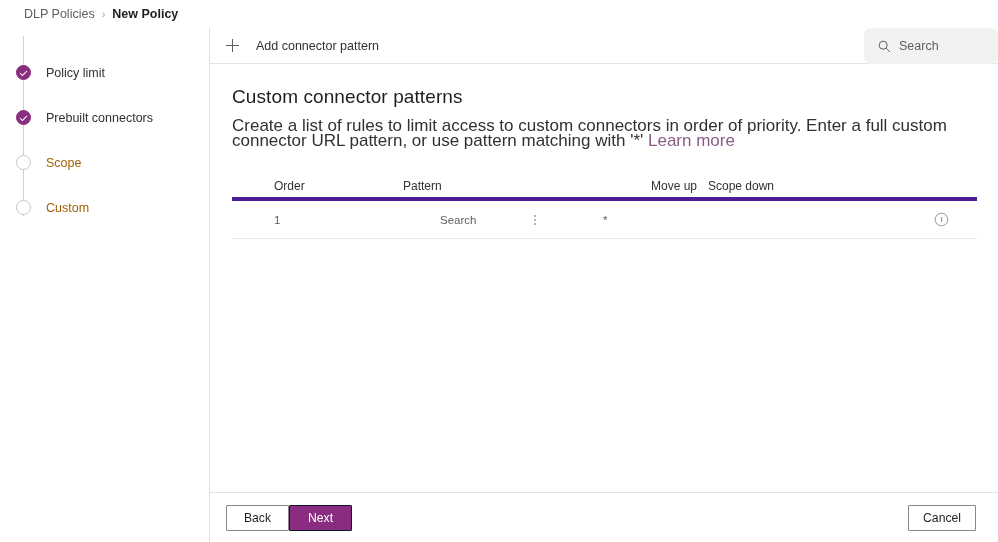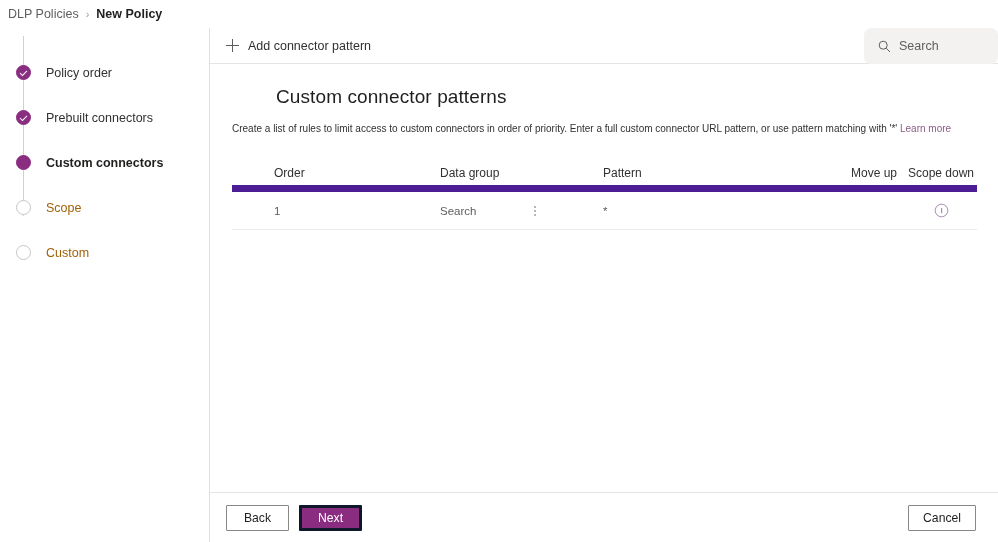--- a/index.html
+++ b/index.html
@@ -27,21 +27,21 @@
 
   
   .breadcrumb {
     position: absolute;
     top: 0;
     left: 0;
     width: 998px;
     height: 28px;
     display: flex;
     align-items: center;
-    padding-left: 8px;
+    padding-left: 24px;
     background: #ffffff;
   }
   .bc-item {
     font-size: 12.5px;
     color: #605e5c;
     white-space: nowrap;
   }
   .bc-item.current {
     color: #201f1e;
     font-weight: bold;
@@ -139,20 +139,21 @@
   }
   .cmd-btn {
     display: flex;
     align-items: center;
     height: 36px;
     padding: 0 12px 0 16px;
     cursor: pointer;
     background: transparent;
     border: none;
     font-family: inherit;
+    gap: 8px;
   }
   .plus-icon {
     position: relative;
     width: 13px;
     height: 13px;
     flex: 0 0 13px;
     margin-right: 9px;
   }
   .plus-icon::before,
   .plus-icon::after {
@@ -214,44 +215,43 @@
     background: #ffffff;
     padding: 22px 22px 0 22px;
     overflow: hidden;
   }
   .page-title {
     font-size: 19px;
     font-weight: normal;
     color: #201f1e;
     letter-spacing: 0.1px;
     margin-bottom: 10px;
-    margin-left: 44px;
   }
   .page-desc {
-    font-size: 10px;
-    line-height: 21px;
+    font-size: 17px;
+    line-height: 15px;
     color: #323130;
     max-width: 748px;
   }
   .link {
     color: #8a5b86;
     text-decoration: none;
     cursor: pointer;
   }
 
   
   .table {
     margin-top: 27px;
     width: 745px;
   }
   .t-head {
     display: flex;
-    align-items: flex-start;
+    align-items: center;
     height: 26px;
-    border-bottom: 7px solid #4c1d95;
+    border-bottom: 4px solid #4c1d95;
   }
   .t-row {
     display: flex;
     align-items: center;
     height: 38px;
     border-bottom: 1px solid #edebe9;
   }
   .th {
     font-size: 12px;
     color: #323130;
@@ -319,58 +319,54 @@
     justify-content: center;
     white-space: nowrap;
   }
   .btn-default {
     background: #ffffff;
     border: 1px solid #8a8886;
     color: #201f1e;
   }
   .btn-primary {
     background: #8a2d80;
-    border: 3px solid #0f172a;
+    border: 1px solid #0f172a;
     color: #ffffff;
   }
   .footer-gap { flex: 1; }
-  .mr10 { margin-right: 10px; }
+  .mr10 { }
 </style>
 </head>
 <body>
 
 <div id="app">
 
   <div class="breadcrumb">
     <span class="bc-item">DLP Policies</span>
     <span class="bc-sep">›</span>
     <span class="bc-item current">New Policy</span>
   </div>
 
   <div class="wizard">
     <div class="step-line" style="top:8px; height:180px;"></div>
 
     <div class="step">
       <span class="step-marker done">
           <span class="check"></span>
         </span>
-      <span class="step-label">Policy order</span>
+      <span class="step-label">Policy limit</span>
     </div>
 
     <div class="step">
       <span class="step-marker done">
           <span class="check"></span>
         </span>
       <span class="step-label">Prebuilt connectors</span>
     </div>
 
-    <div class="step">
-      <span class="step-marker active"></span>
-      <span class="step-label strong">Custom connectors</span>
-    </div>
 
     <div class="step">
       <span class="step-marker todo"></span>
       <span class="step-label muted">Scope</span>
     </div>
 
     <div class="step">
       <span class="step-marker todo"></span>
       <span class="step-label muted">Custom</span>
     </div>
@@ -397,21 +393,20 @@
 
   <div class="content">
     <h1 class="page-title">Custom connector patterns</h1>
     <p class="page-desc">
       <span>Create a list of rules to limit access to custom connectors in order of priority. Enter a full custom connector URL pattern, or use pattern matching with '*' </span><a class="link">Learn more</a>
     </p>
 
     <div class="table">
       <div class="t-head">
         <div class="th col-order">Order</div>
-        <div class="th col-group">Data group</div>
         <div class="col-kebab"></div>
         <div class="th col-pattern">Pattern</div>
         <div class="th col-up">Move up</div>
         <div class="th col-down">Scope down</div>
       </div>
 
       <div class="t-row">
         <div class="td col-order">1</div>
         <div class="td col-group">Search</div>
         <div class="col-kebab">

